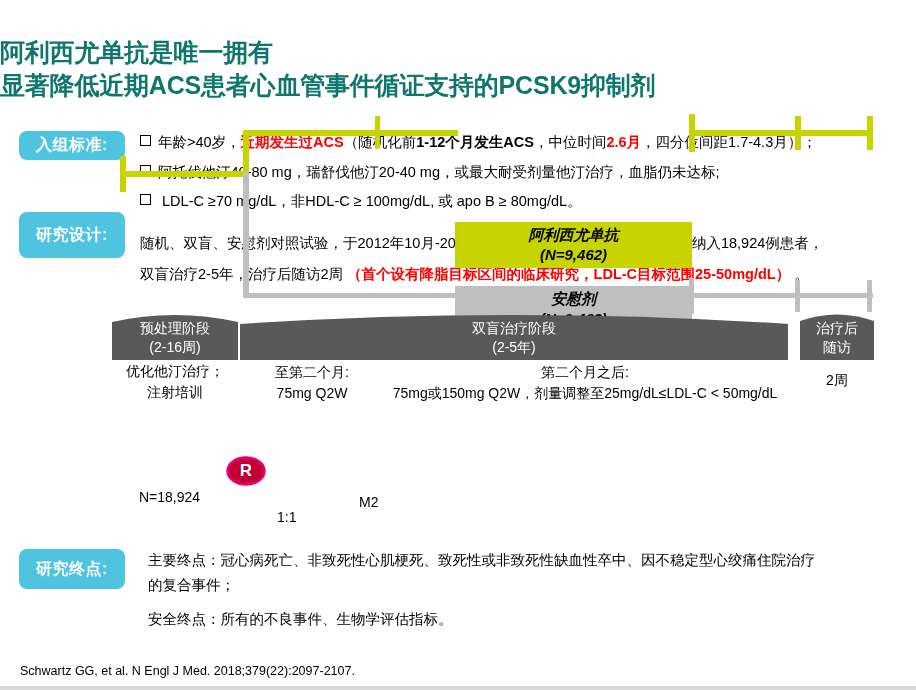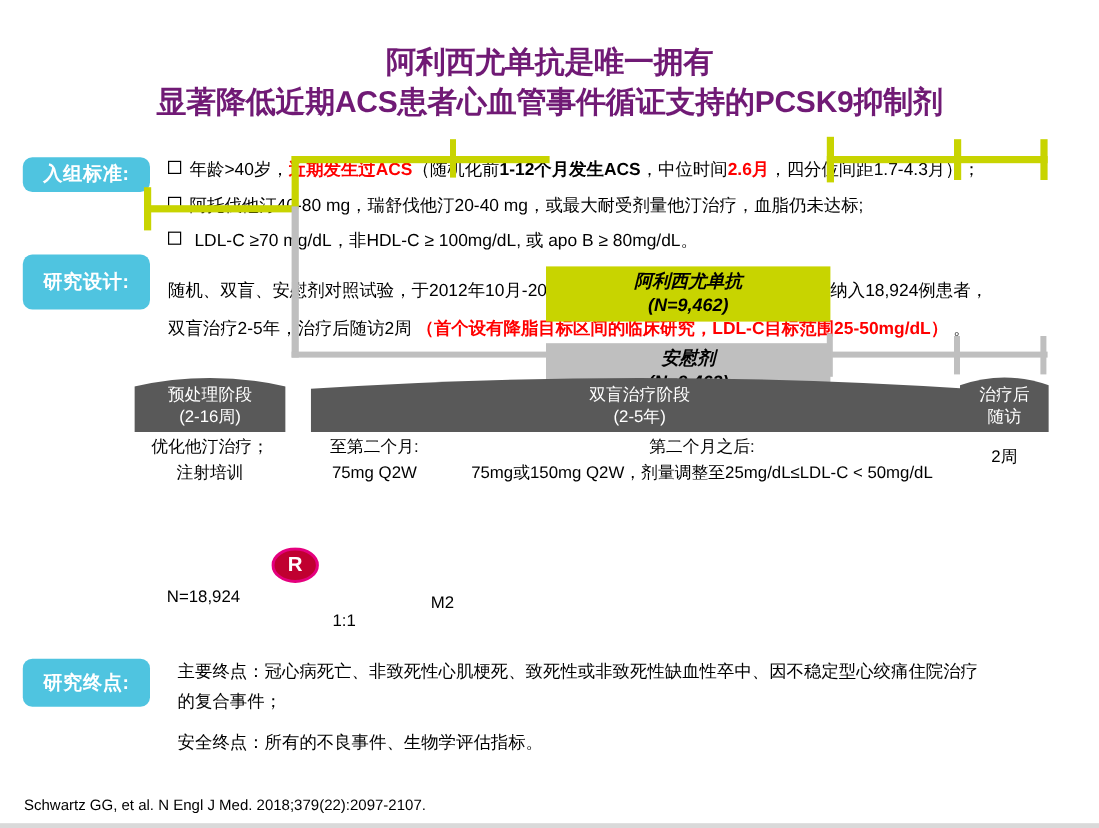--- a/index.html
+++ b/index.html
@@ -14,25 +14,24 @@
     font-family: "Liberation Sans", sans-serif;
     overflow: hidden;
   }
 
   
   #slide-title {
     position: absolute;
     left: 0;
     top: 36px;
     width: 916px;
-    text-align: center;
     font-size: 25px;
     font-weight: bold;
     line-height: 1.32;
-    color: #701a75;
+    color: #0f766e;
     letter-spacing: -0.2px;
   }
   #slide-title .title-line { display: block; white-space: nowrap; }
 
   
   .section-badge {
     position: absolute;
     background: #4FC4E0;
     color: #ffffff;
     font-weight: bold;
@@ -87,32 +86,32 @@
     display: flex;
     align-items: flex-end;
     justify-content: center;
     padding-bottom: 3px;
     box-sizing: border-box;
   }
   .phase-bar .pb-inner { position: relative; z-index: 2; }
   .phase-bar svg { position: absolute; left: 0; top: 0; z-index: 1; }
 
   #phase-pre  { left: 112px; top: 12px; width: 126px; height: 48px; }
-  #phase-dbl  { left: 259px; top: 12px; width: 548px; height: 48px; }
+  #phase-dbl  { left: 240px; top: 12px; width: 548px; height: 48px; }
   #phase-post { left: 800px; top: 12px; width: 74px;  height: 48px; }
 
   
   .dose-cap {
     position: absolute;
     font-size: 14px;
     color: #000;
     text-align: center;
     line-height: 1.5;
   }
-  #dose-pre  { left: 112px; top: 62px; width: 126px; }
+  #dose-pre  { left: 112px; top: 62px; width: 126px; font-family: Liberation Mono, monospace; }
   #dose-m2   { left: 252px; top: 62px; width: 120px; }
   #dose-late { left: 376px; top: 62px; width: 418px; }
   #dose-post { left: 800px; top: 70px; width: 74px; }
   .ul-head { display: block; }
   .dose-val { display: block; white-space: nowrap; }
 
   
   #timeline { position: absolute; left: 0; top: 110px; width: 916px; height: 130px; }
   .tl-line  { position: absolute; background: #C8D400; }
   .tl-line.gray { background: #BFBFBF; }

